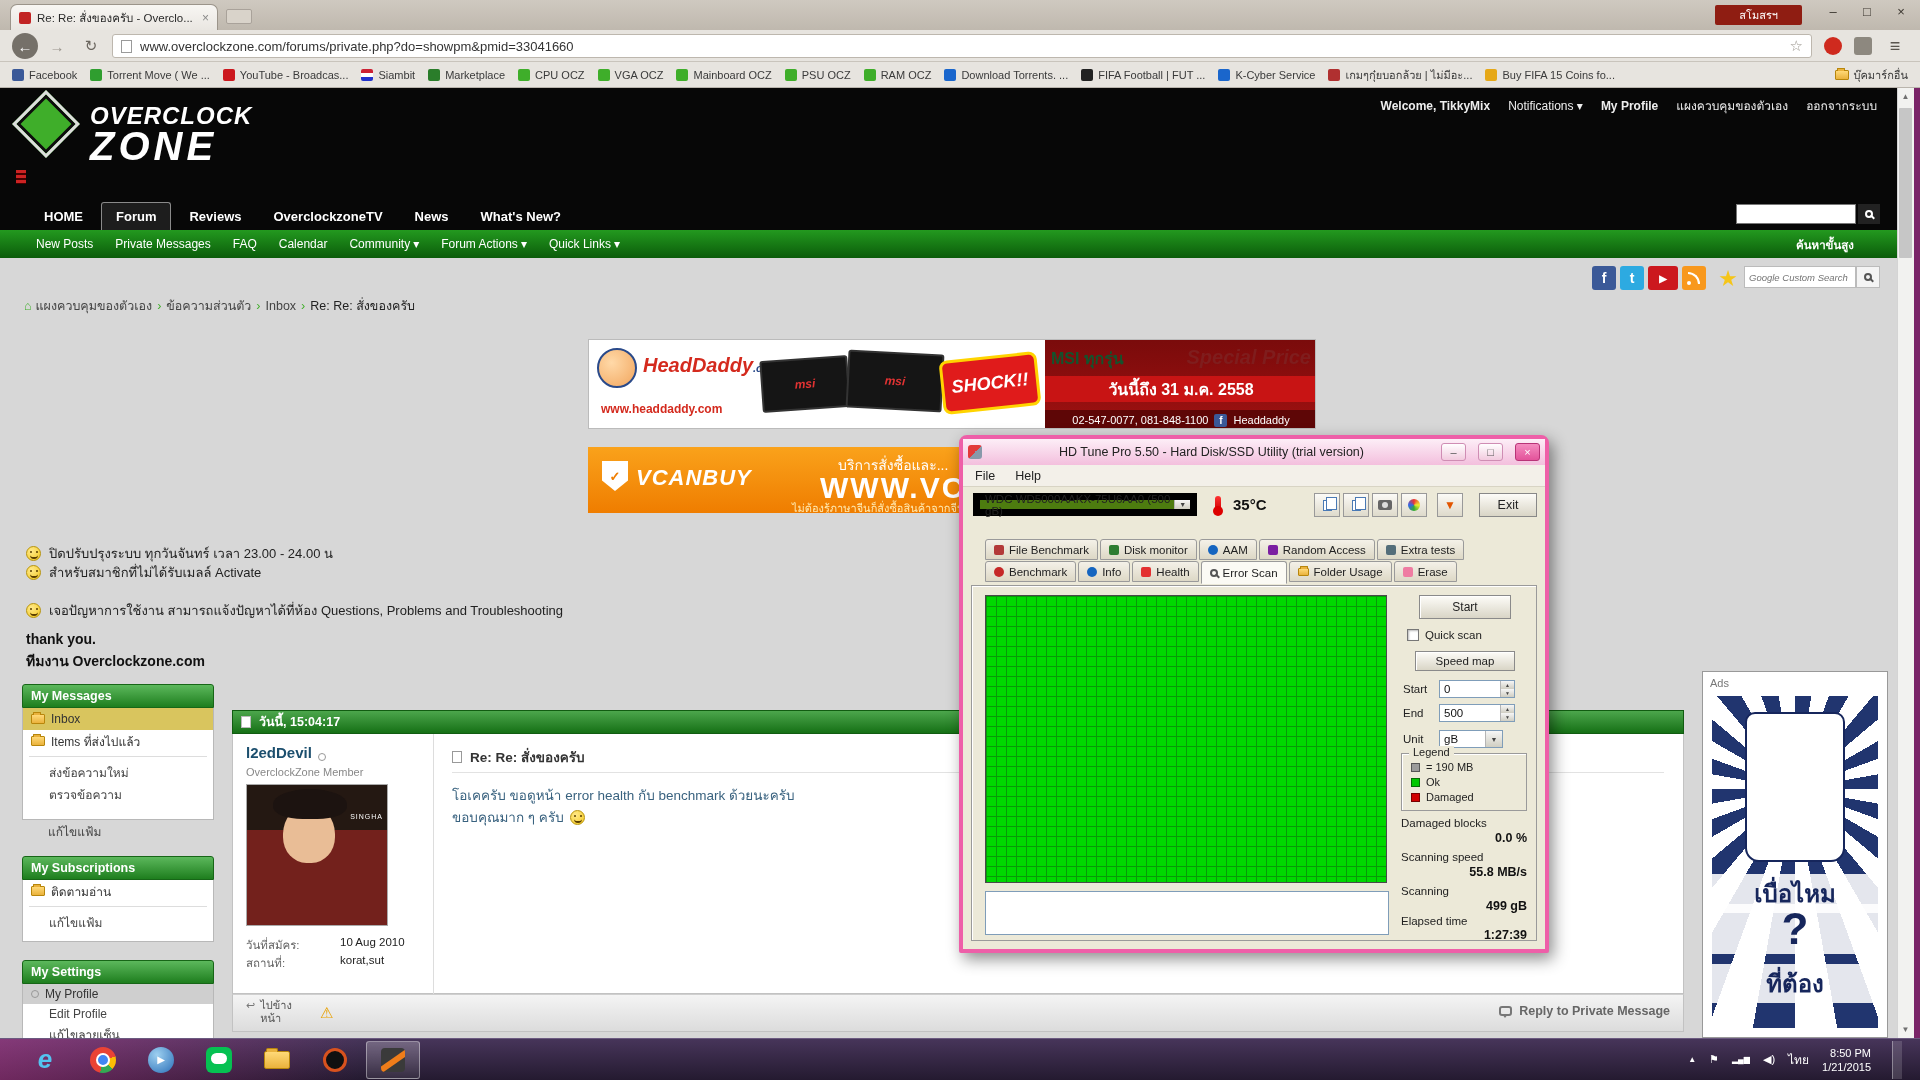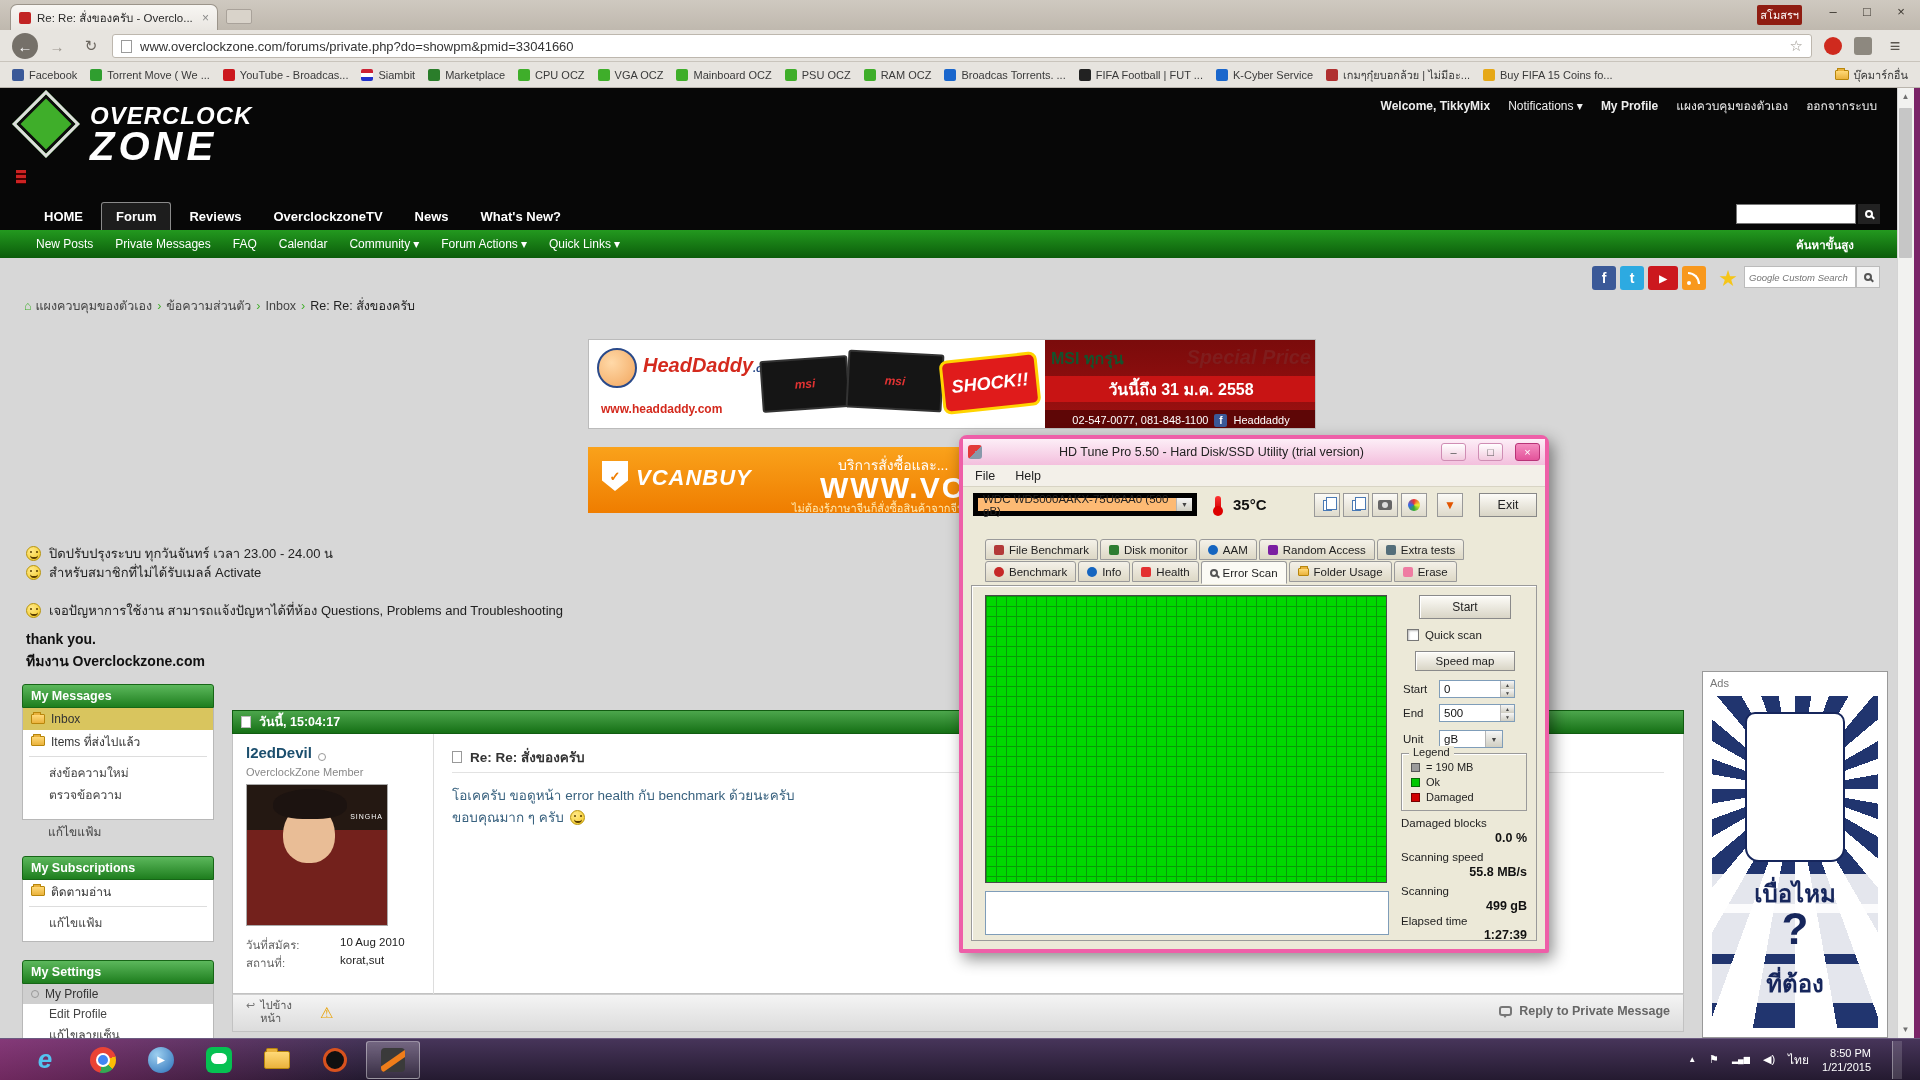--- a/index.html
+++ b/index.html
@@ -5,21 +5,21 @@
 *{box-sizing:border-box;margin:0;padding:0}
 body{font-family:"Liberation Sans",sans-serif}
 .screen{position:relative;width:1920px;height:1080px;overflow:hidden;background:#7a2468}
 .a{position:absolute}
 
 .chrome-top{left:0;top:0;width:1920px;height:30px;background:linear-gradient(#cfc9c0,#bfb8ae)}
 .btab{left:10px;top:4px;width:208px;height:26px;background:linear-gradient(#f8f6f3,#e9e6e1);border:1px solid #9b948a;border-bottom:none;border-radius:7px 7px 0 0;display:flex;align-items:center;gap:6px;padding:0 8px;font-size:11.5px;color:#2a2a2a;white-space:nowrap;overflow:hidden}
 .favicon{width:12px;height:12px;background:#c22424;border-radius:2px;flex:none}
 .tab-close{margin-left:auto;color:#8a8a8a;font-size:12px}
 .newtab-btn{left:226px;top:9px;width:26px;height:15px;background:#d9d3ca;border:1px solid #a9a29a;border-radius:2px}
-.top-badge{right:118px;top:5px;height:20px;background:#8f1d12;color:#fff;font-size:11px;display:flex;align-items:center;padding:0 3px;border-radius:2px}
+.top-badge{right:118px;top:5px;height:20px;background:#8f1d12;color:#fff;font-size:11px;display:flex;align-items:center;padding:0 24px;border-radius:2px}
 .wbtn{top:0;width:34px;height:22px;display:flex;align-items:center;justify-content:center;font-size:13px;color:#3a352e}
 .chrome-bar{left:0;top:30px;width:1920px;height:32px;background:#e7e4df;border-bottom:1px solid #c9c4bc}
 .navbtn{top:33px;width:26px;height:26px;border-radius:13px;display:flex;align-items:center;justify-content:center;font-size:15px}
 .urlbar{left:112px;top:34px;width:1700px;height:24px;background:#fff;border:1px solid #bdb7ae;border-radius:3px;display:flex;align-items:center;gap:8px;padding:0 8px;font-size:13px;color:#333}
 .doc-ic{width:11px;height:13px;background:#fff;border:1px solid #9a9a9a;flex:none}
 .extbtn{top:33px;width:26px;height:26px;display:flex;align-items:center;justify-content:center}
 .ext-red{width:18px;height:18px;border-radius:50%;background:#cf2a1e}
 .ext-gray{width:18px;height:18px;border-radius:3px;background:#8d8а82;background:#8d887f}
 .bookmarksbar{left:0;top:62px;width:1920px;height:26px;background:#e7e4df;border-bottom:1px solid #b9b4ac;display:flex;align-items:center;padding:0 6px;gap:1px;overflow:hidden}
 .bm{display:flex;align-items:center;gap:5px;padding:2px 6px;font-size:11px;color:#3a3a3a;white-space:nowrap;border-radius:2px}
@@ -132,21 +132,21 @@
 .sb-btn{left:1897px;width:17px;height:17px;color:#707070;font-size:8px;display:flex;align-items:center;justify-content:center}
 .sb-thumb{left:1899px;top:108px;width:13px;height:150px;background:#c6c6c6;border-radius:1px}
 
 .hdwin{left:959px;top:435px;width:590px;height:518px;background:#ece9d8;border:4px solid #ee5fa8;border-radius:8px 8px 2px 2px;box-shadow:4px 6px 16px rgba(0,0,0,.45);z-index:60}
 .hd-title{left:0;top:0;width:582px;height:26px;background:linear-gradient(#fdeef7,#f3bfdd);display:flex;align-items:center;padding:0 5px;gap:12px}
 .hd-appicon{width:14px;height:14px;border-radius:3px;background:linear-gradient(135deg,#e23a3a 50%,#8899aa 50%);flex:none}
 .hd-title-text{flex:1;text-align:center;font-size:12.5px;color:#222;white-space:nowrap;overflow:hidden}
 .hd-btn{width:25px;height:18px;display:flex;align-items:center;justify-content:center;font-size:11px;border:1px solid #cf8db4;background:linear-gradient(#fff,#f2cade);color:#555;border-radius:3px}
 .hd-btn.close{background:linear-gradient(#f48cc0,#e3539a);color:#fff;border-color:#b83377}
 .hd-menu{left:0;top:26px;width:582px;height:22px;background:#f3f0e9;border-bottom:1px solid #d8d4c4;display:flex;align-items:center;gap:20px;padding:0 12px;font-size:12.5px;color:#222}
-.hd-select{left:10px;top:54px;width:224px;height:23px;background:#fdba74;border:5px solid #000000;display:flex;align-items:center;font-size:11.5px;color:#222;padding-left:5px}
+.hd-select{left:10px;top:54px;width:224px;height:23px;background:#4d7c0f;border:7px solid #000000;display:flex;align-items:center;font-size:11.5px;color:#222;padding-left:5px}
 .dd{margin-left:auto;width:17px;height:100%;background:linear-gradient(#f6f6f6,#d0cec2);border-left:1px solid #b5b5b5;display:flex;align-items:center;justify-content:center;font-size:7px;color:#444}
 .thermo{left:252px;top:57px;width:6px;height:15px;background:linear-gradient(#f33,#c00);border-radius:3px}
 .thermo::after{content:"";position:absolute;left:-2px;bottom:-5px;width:10px;height:10px;background:#d00;border-radius:50%}
 .hd-temp{left:270px;top:57px;font-size:15px;font-weight:bold;color:#111}
 .tool-btn{top:54px;width:26px;height:24px;border:1px solid #999;background:linear-gradient(#fbfaf6,#dedacb);display:flex;align-items:center;justify-content:center}
 .ic-copy{position:relative;width:9px;height:11px;background:#fff;border:1px solid #4a7ab5}
 .ic-copy::after{content:"";position:absolute;left:2px;top:-4px;width:9px;height:11px;background:#fff;border:1px solid #4a7ab5}
 .ic-cam{width:14px;height:10px;background:#666;border-radius:2px;position:relative}
 .ic-cam::after{content:"";position:absolute;left:4px;top:2px;width:6px;height:6px;background:#ddd;border-radius:50%}
 .ic-pal{width:12px;height:12px;border-radius:50%;background:conic-gradient(#e33,#ee3,#3a3,#36e,#e33)}
@@ -262,21 +262,21 @@
     <span class="bm">
         <span class="bmfav" style="background:#3fae2a"></span>
         <span>PSU OCZ</span>
       </span>
     <span class="bm">
         <span class="bmfav" style="background:#3fae2a"></span>
         <span>RAM OCZ</span>
       </span>
     <span class="bm">
         <span class="bmfav" style="background:#1a66cc"></span>
-        <span>Broadcas Torrents. ...</span>
+        <span>Download Torrents. ...</span>
       </span>
     <span class="bm">
         <span class="bmfav" style="background:#222"></span>
         <span>FIFA Football | FUT ...</span>
       </span>
     <span class="bm">
         <span class="bmfav" style="background:#1a66cc"></span>
         <span>K-Cyber Service</span>
       </span>
     <span class="bm">

